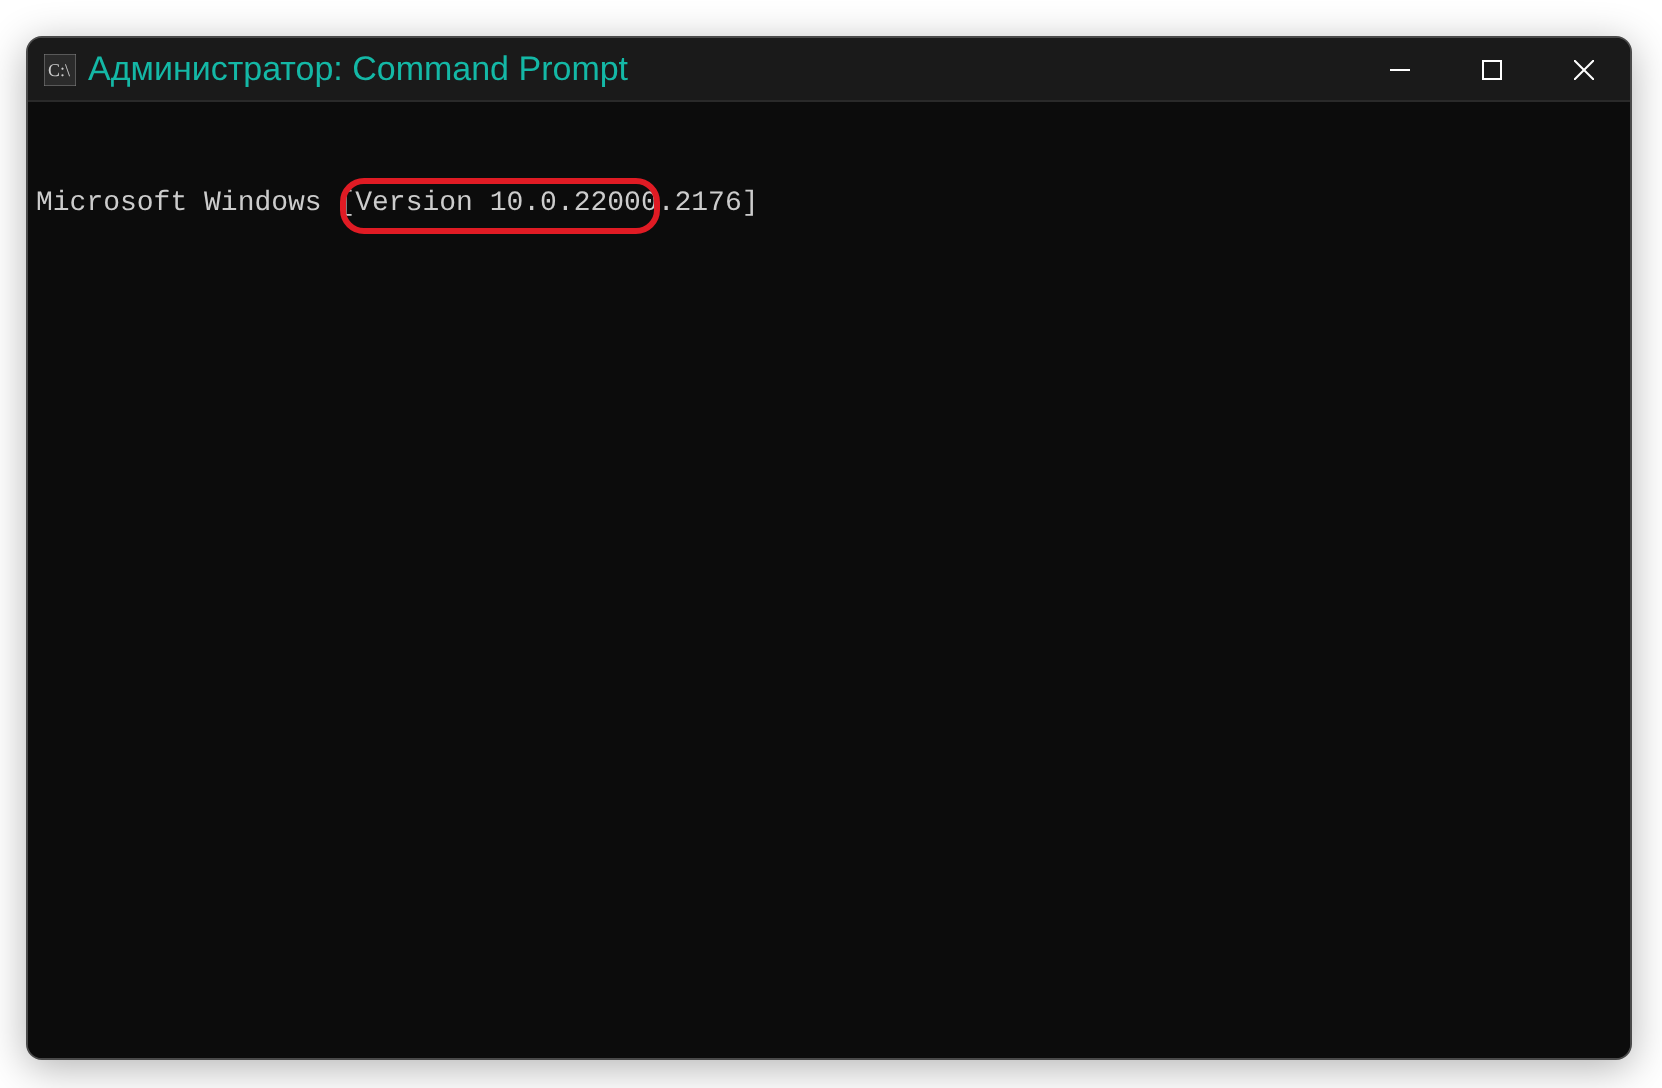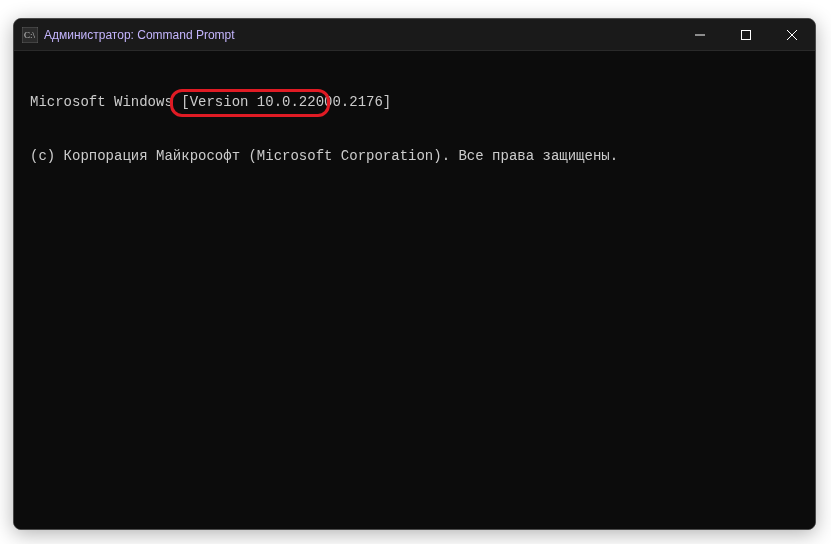--- a/index.html
+++ b/index.html
@@ -41,43 +41,43 @@
       margin-right: 6px;
       display: flex;
       align-items: center;
       justify-content: center;
     }
     .app-icon svg {
       width: 16px;
       height: 16px;
     }
     .title-text {
-      color: #c4b5fd;
-      font-size: 12px;
+      color: #14b8a6;
+      font-size: 17px;
       flex: 1;
     }
     .window-controls {
       display: flex;
       height: 100%;
     }
     .win-btn {
       width: 46px;
       height: 32px;
       display: flex;
       align-items: center;
       justify-content: center;
       color: #ffffff;
       cursor: pointer;
     }
     .win-btn svg {
       width: 10px;
       height: 10px;
     }
     .terminal {
-      padding: 6px 16px;
+      padding: 6px 4px;
       font-family: Consolas, "Courier New", monospace;
       font-size: 14px;
       line-height: 18px;
       color: #cccccc;
       background: #0c0c0c;
       height: calc(100% - 32px);
       white-space: pre;
       position: relative;
     }
     .terminal-line {
@@ -130,18 +130,17 @@
       <div class="win-btn close">
         <svg viewBox="0 0 10 10">
           <line x1="0" y1="0" x2="10" y2="10" stroke="#ffffff" stroke-width="1"></line>
           <line x1="10" y1="0" x2="0" y2="10" stroke="#ffffff" stroke-width="1"></line>
         </svg>
       </div>
     </div>
   </div>
   <div class="terminal">
     <span class="terminal-line">Microsoft Windows [Version 10.0.22000.2176]</span>
-    <span class="terminal-line">(c) Корпорация Майкрософт (Microsoft Corporation). Все права защищены.</span>
     <span class="terminal-line"></span>
   </div>
 </div>
 
 <div class="highlight-box highlight-1"></div>
 
 </body></html>

